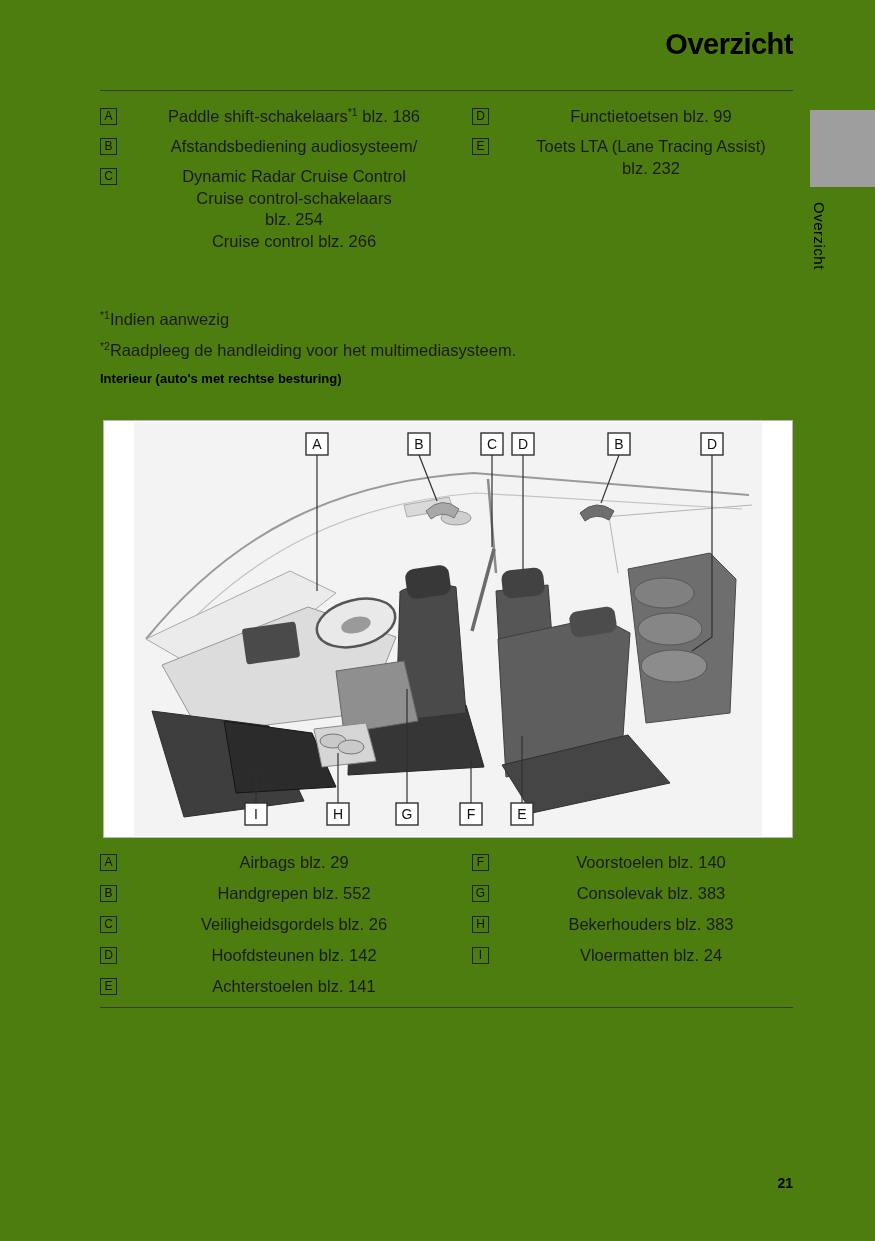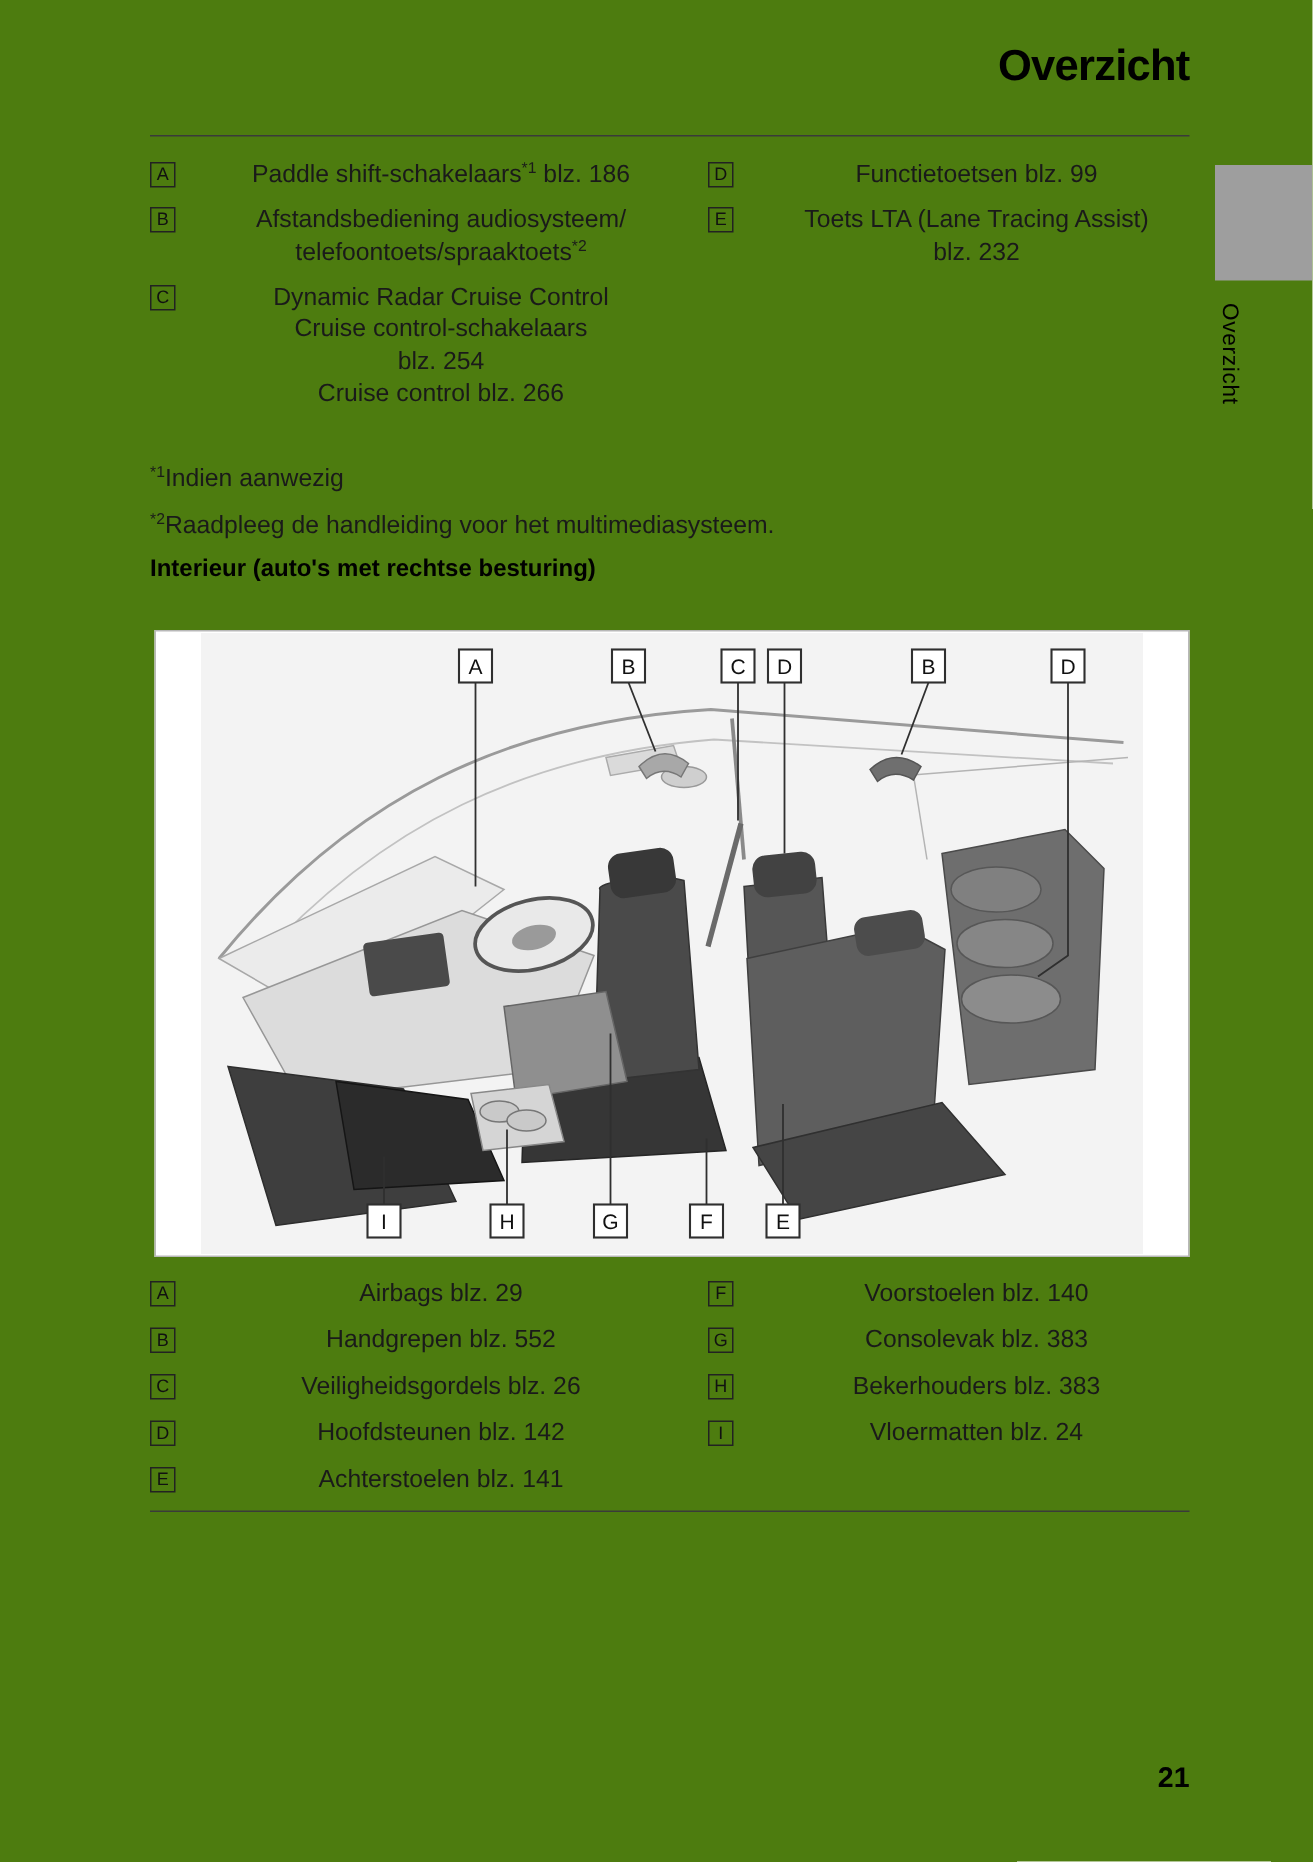--- a/index.html
+++ b/index.html
@@ -30,28 +30,28 @@
   .keybox {
     flex:0 0 auto; width:17px; height:17px; margin:2px 11px 0 0;
     border:1.3px solid #222; box-sizing:border-box;
     font-size:12px; line-height:14px; text-align:center; color:#111;
   }
   .li-text { flex:1;text-align:center; }
   .sup { font-size:10.5px; vertical-align:6px; line-height:0; }
   .footnote { position:absolute; left:100px; font-size:16.5px; }
   .fn-1 { top:310px; }
   .fn-2 { top:341px; }
-  .section-heading { position:absolute; left:100px; top:371px; font-size:16px; font-weight:700; color:#000; }
+  .section-heading { position:absolute; left:100px; top:371px; font-size:13px; font-weight:700; color:#000; }
   .figure-box {
     position:absolute; left:103px; top:420px; width:690px; height:418px;
     border:1px solid #b8b8b8; box-sizing:border-box; background:#fff;
   }
   .figure-box svg { display:block; }
   .figure-box svg text { font-family:"Liberation Sans", sans-serif; }
-  .page-number { position:absolute; top:1175px; right:82px; font-size:19px; font-weight:700; color:#000; }
+  .page-number { position:absolute; top:1175px; right:82px; font-size:14px; font-weight:700; color:#000; }
 </style>
 </head>
 <body>
 
 <div class="page">
 
   <div class="page-title">Overzicht</div>
   <div class="rule rule-top"></div>
 
   <div class="sidebar-block"></div>
@@ -60,21 +60,20 @@
   <div class="list top-list">
     <div class="col col-left">
       <div class="li">
         <span class="keybox">A</span>
         <div class="li-text"><span>Paddle shift-schakelaars</span><sup class="sup">*1</sup><span> blz. 186</span></div>
       </div>
       <div class="li">
         <span class="keybox">B</span>
         <div class="li-text">
           <div>Afstandsbediening audiosysteem/</div>
-          <div><span>telefoontoets/spraaktoets</span><sup class="sup">*2</sup></div>
         </div>
       </div>
       <div class="li">
         <span class="keybox">C</span>
         <div class="li-text">
           <div>Dynamic Radar Cruise Control</div>
           <div>Cruise control-schakelaars</div>
           <div>blz. 254</div>
           <div>Cruise control blz. 266</div>
         </div>

